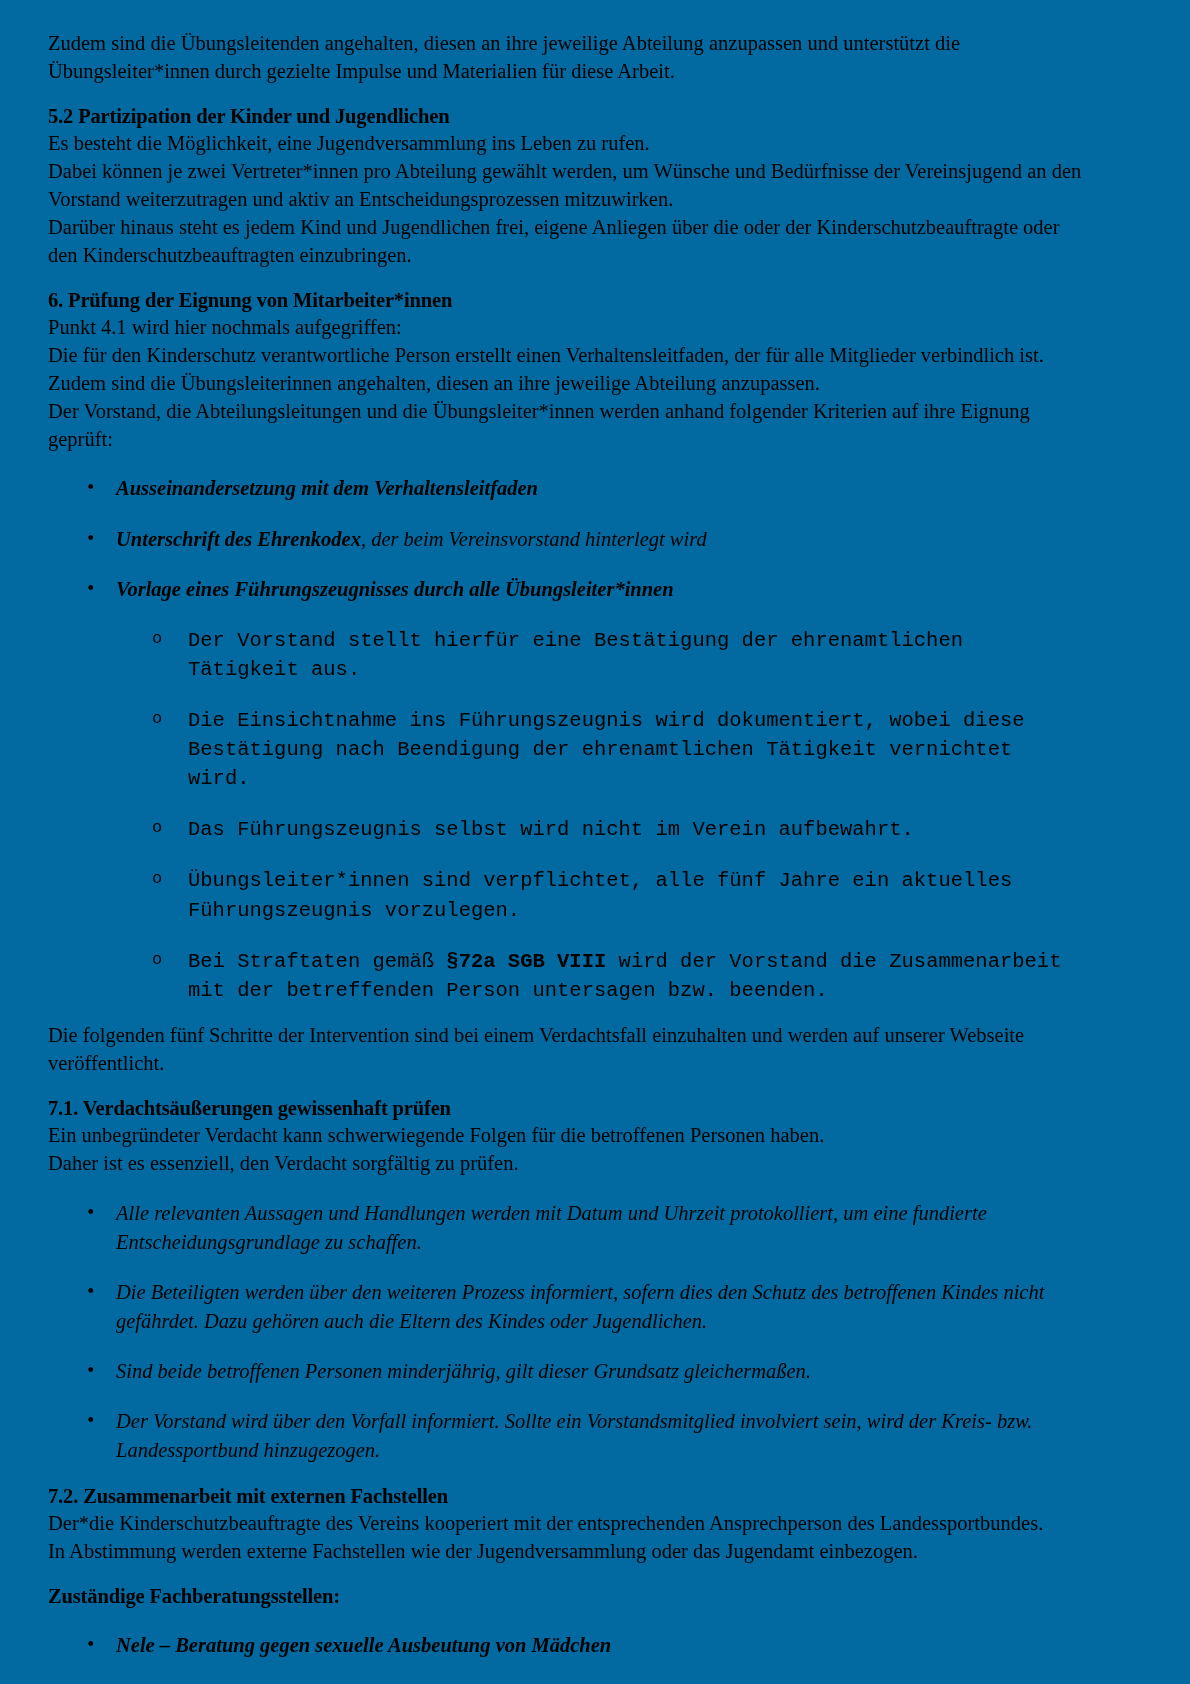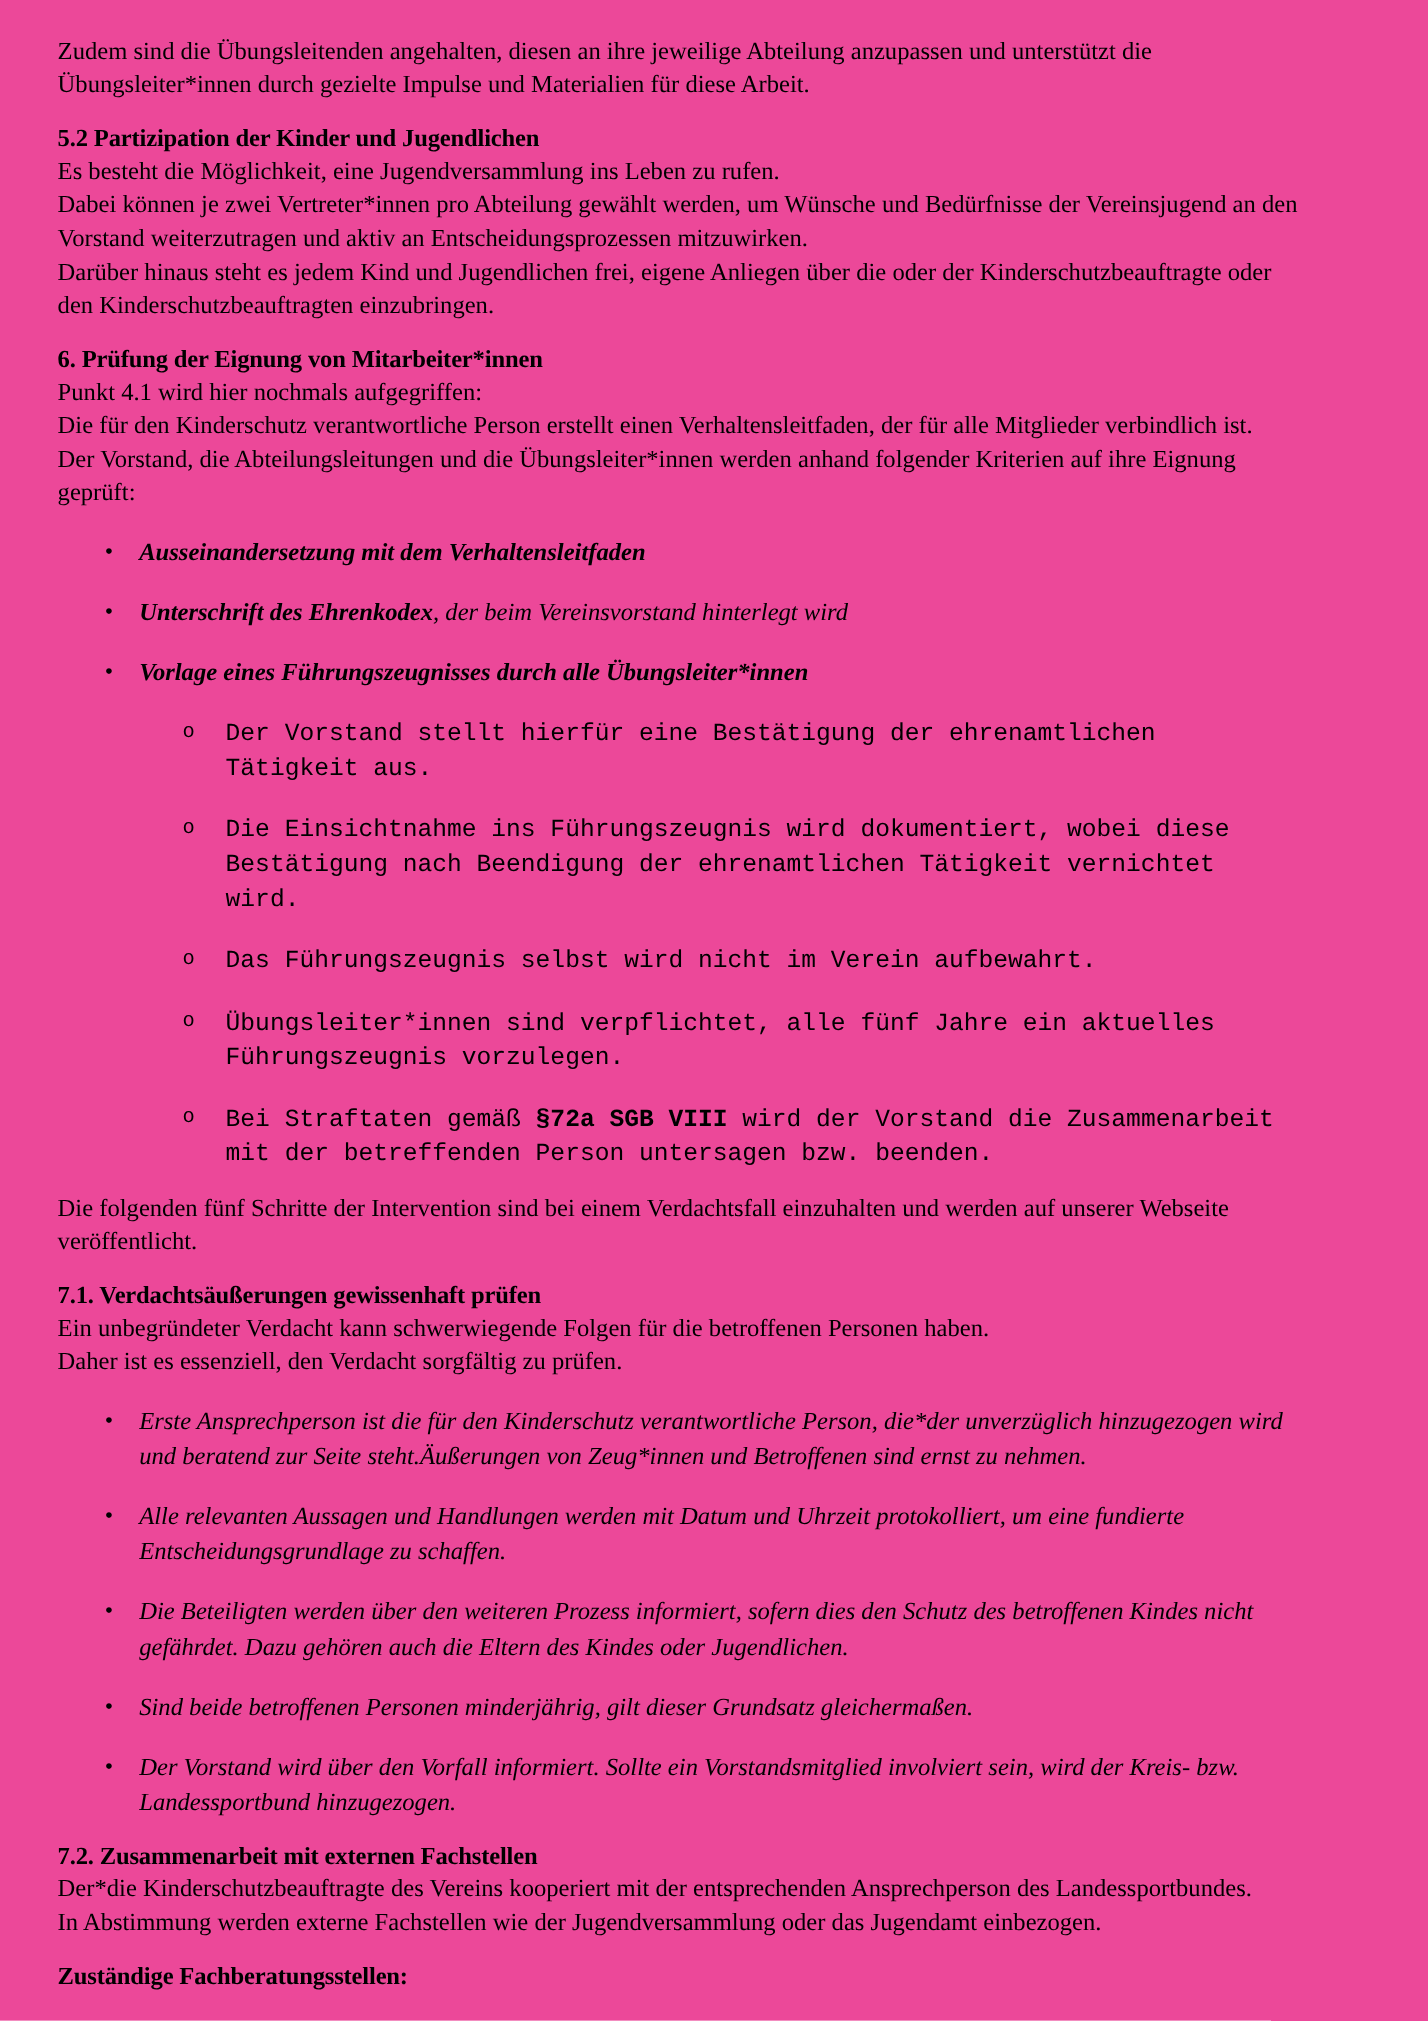--- a/index.html
+++ b/index.html
@@ -10,21 +10,21 @@
   }
   body {
     font-family: "Liberation Serif", "DejaVu Serif", serif;
     color: #000000;
   }
   .page {
     position: relative;
     width: 1190px;
     height: 1684px;
     box-sizing: border-box;
-    background: #ec4899;
+    background: #0369a1;
     padding: 30px 106px 0 48px;
     overflow: hidden;
   }
   .doc {
     font-size: 20.5px;
     line-height: 1.36;
   }
   
   .para {
     margin: 0;
@@ -102,20 +102,21 @@
     <h2 class="heading">5.2 Partizipation der Kinder und Jugendlichen</h2>
     <p class="para">Es besteht die Möglichkeit, eine Jugendversammlung ins Leben zu rufen.</p>
     <p class="para">Dabei können je zwei Vertreter*innen pro Abteilung gewählt werden, um Wünsche und Bedürfnisse der Vereinsjugend an den Vorstand weiterzutragen und aktiv an Entscheidungsprozessen mitzuwirken.</p>
     <p class="para">Darüber hinaus steht es jedem Kind und Jugendlichen frei, eigene Anliegen über die oder der Kinderschutzbeauftragte oder den Kinderschutzbeauftragten einzubringen.</p>
 
     <div class="block-gap"></div>
 
     <h2 class="heading">6. Prüfung der Eignung von Mitarbeiter*innen</h2>
     <p class="para">Punkt 4.1 wird hier nochmals aufgegriffen:</p>
     <p class="para">Die für den Kinderschutz verantwortliche Person erstellt einen Verhaltensleitfaden, der für alle Mitglieder verbindlich ist.</p>
+    <p class="para">Zudem sind die Übungsleiterinnen angehalten, diesen an ihre jeweilige Abteilung anzupassen.</p>
     <p class="para">Der Vorstand, die Abteilungsleitungen und die Übungsleiter*innen werden anhand folgender Kriterien auf ihre Eignung geprüft:</p>
 
     <ul class="lvl1">
       <li>
         <b>Ausseinandersetzung mit dem Verhaltensleitfaden</b><span></span>
       </li>
       <li>
         <b>Unterschrift des Ehrenkodex</b><span>, der beim Vereinsvorstand hinterlegt wird</span>
       </li>
       <li>
@@ -147,21 +148,20 @@
 
     <p class="para">Die folgenden fünf Schritte der Intervention sind bei einem Verdachtsfall einzuhalten und werden auf unserer Webseite veröffentlicht.</p>
 
     <div class="block-gap"></div>
 
     <h2 class="heading">7.1. Verdachtsäußerungen gewissenhaft prüfen</h2>
     <p class="para">Ein unbegründeter Verdacht kann schwerwiegende Folgen für die betroffenen Personen haben.</p>
     <p class="para">Daher ist es essenziell, den Verdacht sorgfältig zu prüfen.</p>
 
     <ul class="lvl1">
-      <li><span>Erste Ansprechperson ist die für den Kinderschutz verantwortliche Person, die*der unverzüglich hinzugezogen wird und beratend zur Seite steht.Äußerungen von Zeug*innen und Betroffenen sind ernst zu nehmen.</span></li>
       <li><span>Alle relevanten Aussagen und Handlungen werden mit Datum und Uhrzeit protokolliert, um eine fundierte Entscheidungsgrundlage zu schaffen.</span></li>
       <li><span>Die Beteiligten werden über den weiteren Prozess informiert, sofern dies den Schutz des betroffenen Kindes nicht gefährdet. Dazu gehören auch die Eltern des Kindes oder Jugendlichen.</span></li>
       <li><span>Sind beide betroffenen Personen minderjährig, gilt dieser Grundsatz gleichermaßen.</span></li>
       <li><span>Der Vorstand wird über den Vorfall informiert. Sollte ein Vorstandsmitglied involviert sein, wird der Kreis- bzw. Landessportbund hinzugezogen.</span></li>
     </ul>
 
     <div class="block-gap"></div>
 
     <h2 class="heading">7.2. Zusammenarbeit mit externen Fachstellen</h2>
     <p class="para">Der*die Kinderschutzbeauftragte des Vereins kooperiert mit der entsprechenden Ansprechperson des Landessportbundes.</p>

